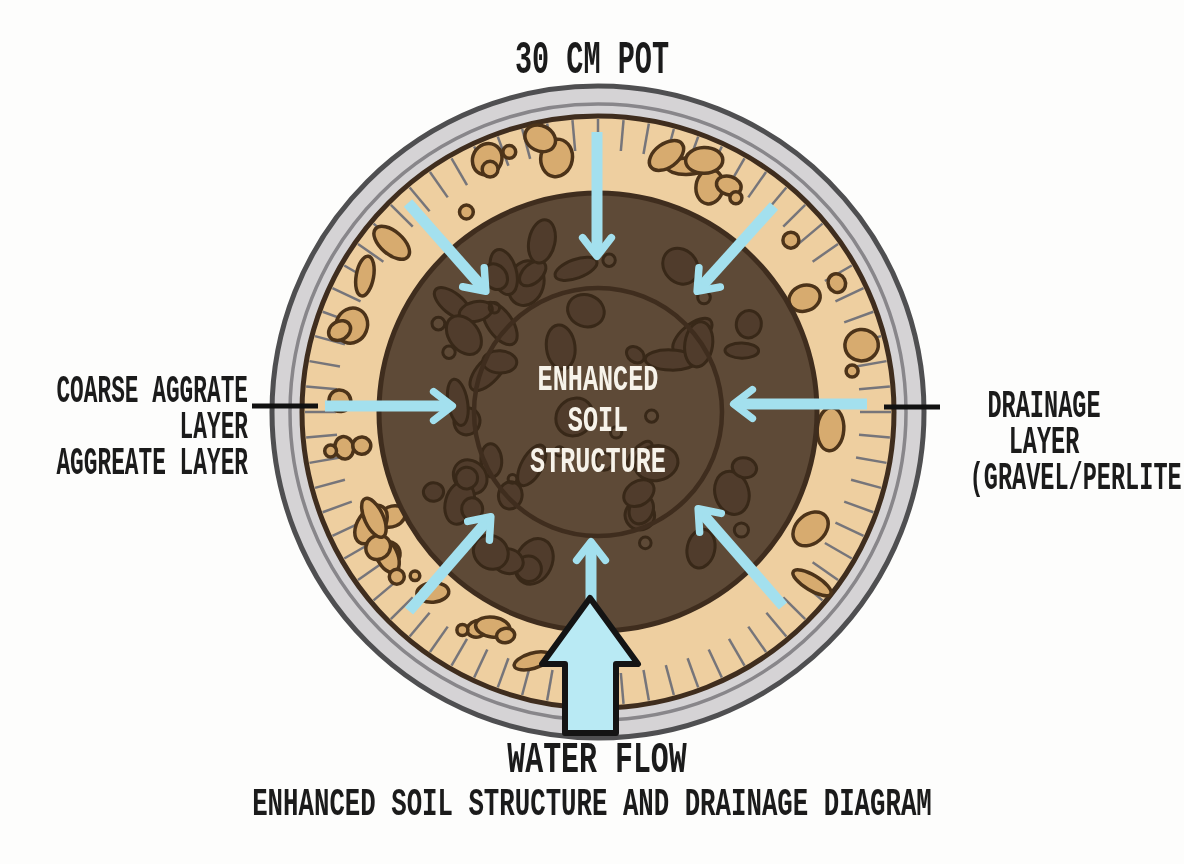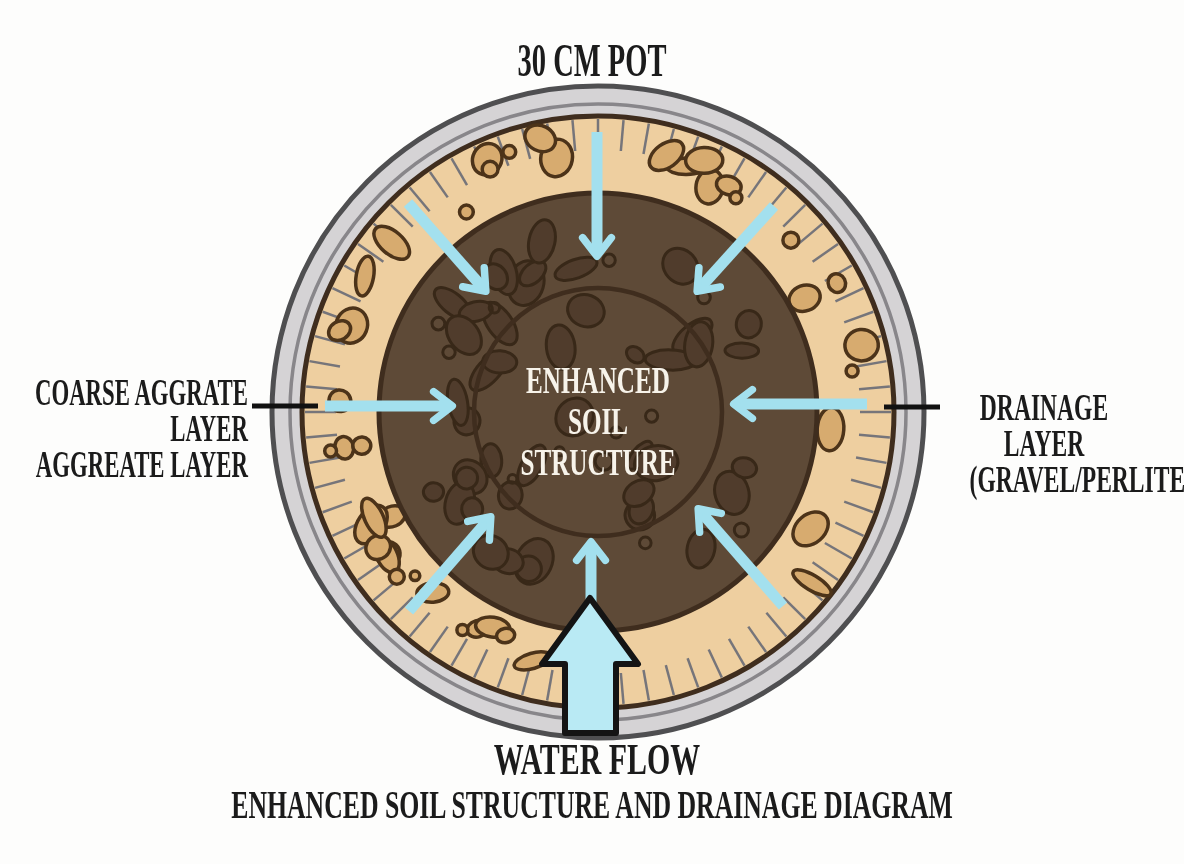--- a/index.html
+++ b/index.html
@@ -3,21 +3,21 @@
 <meta charset="utf-8">
 <style>
   html,body { margin:0; padding:0; }
   body { background: var(--background, #fff); }
   .stage {
     position: relative;
     width: 1184px;
     height: 824px;
     overflow: hidden;
     background: var(--background, #fdfdfc);
-    font-family: Liberation Serif, serif;
+    font-family: Liberation Mono, monospace;
   }
   svg { position:absolute; left:0; top:0; }
 
   
   .pot-rim    { fill: var(--pot-gray);  stroke: var(--pot-outline); stroke-width:5; }
   .rim-line   { fill:none; stroke: var(--pot-inner-line); stroke-width:3.5; }
   .drain      { fill: var(--tan-layer); stroke: var(--layer-outline); stroke-width:5; }
   .soil       { fill: var(--soil);      stroke: var(--layer-outline); stroke-width:5; }
   .core       { fill:none; stroke: var(--layer-outline); stroke-width:4.5; }
   .tick       { stroke: var(--tick); stroke-width:2.5; }

